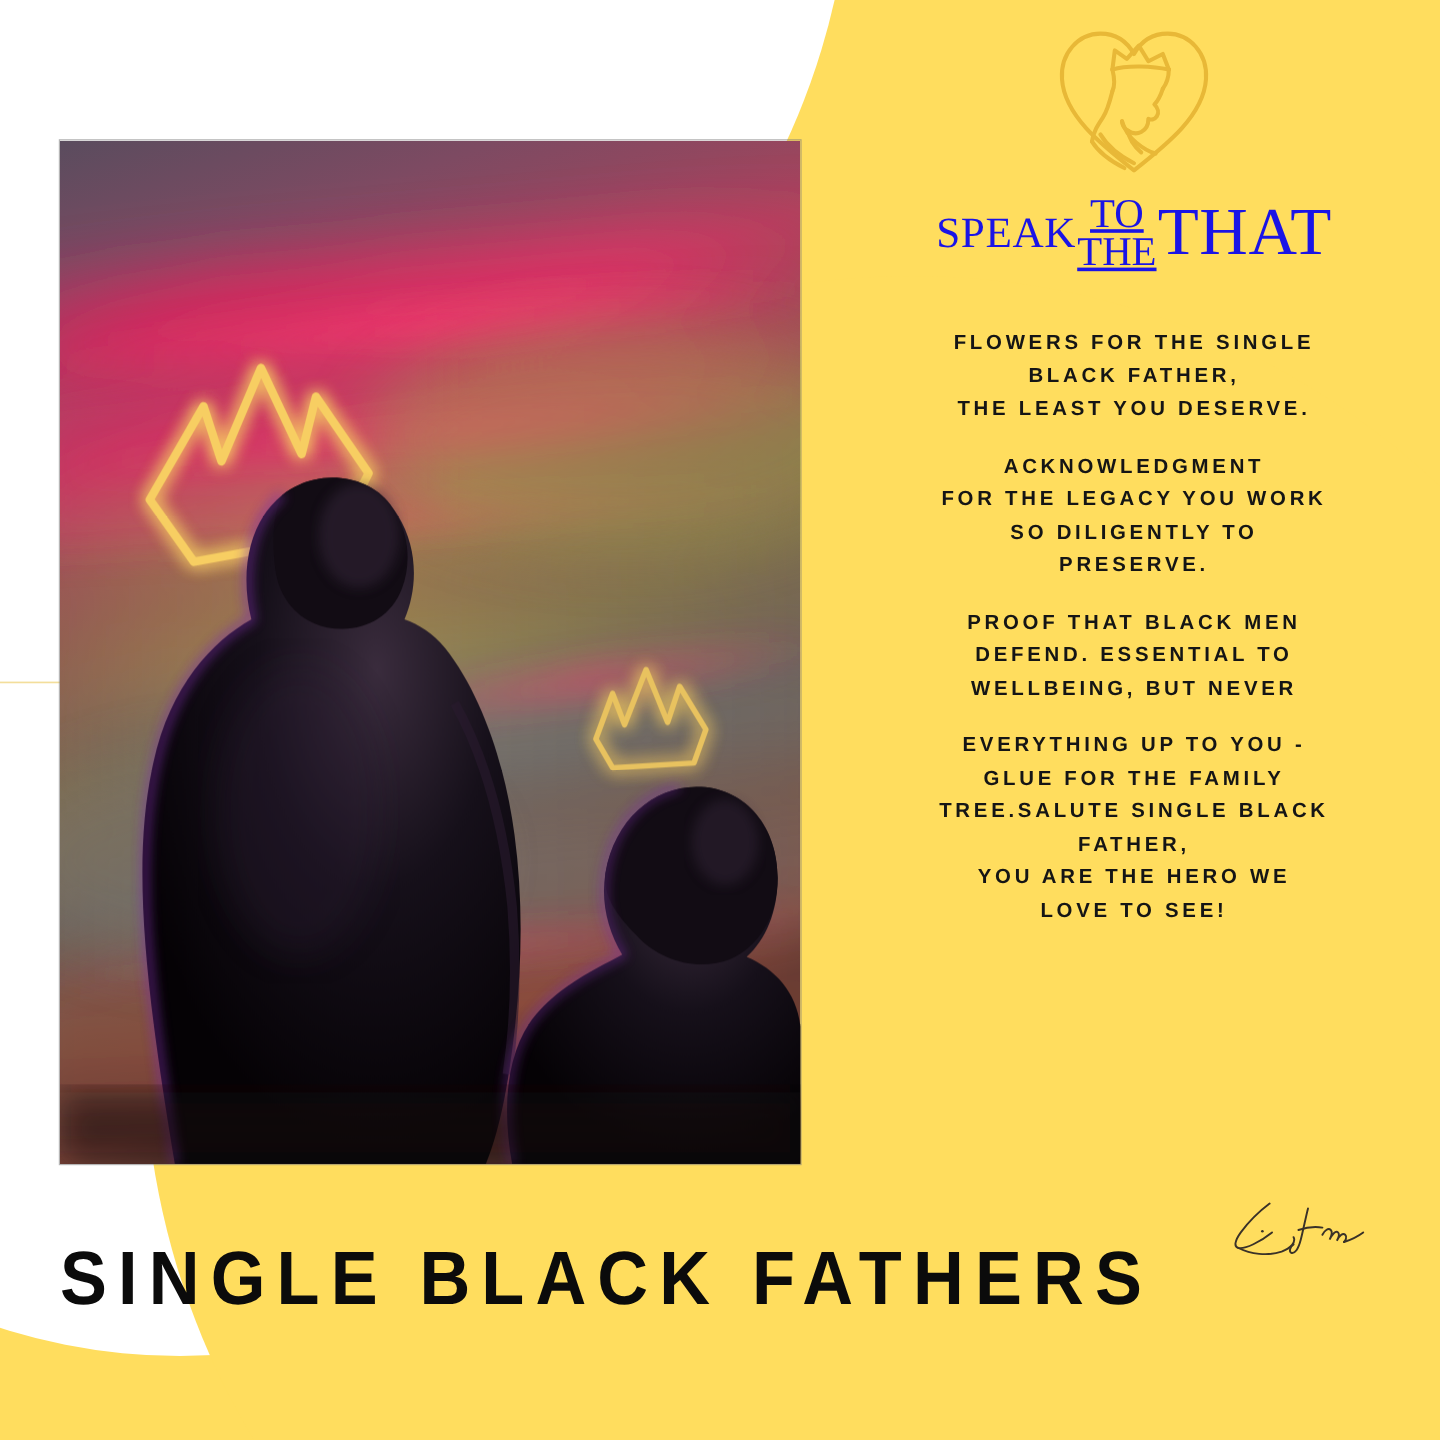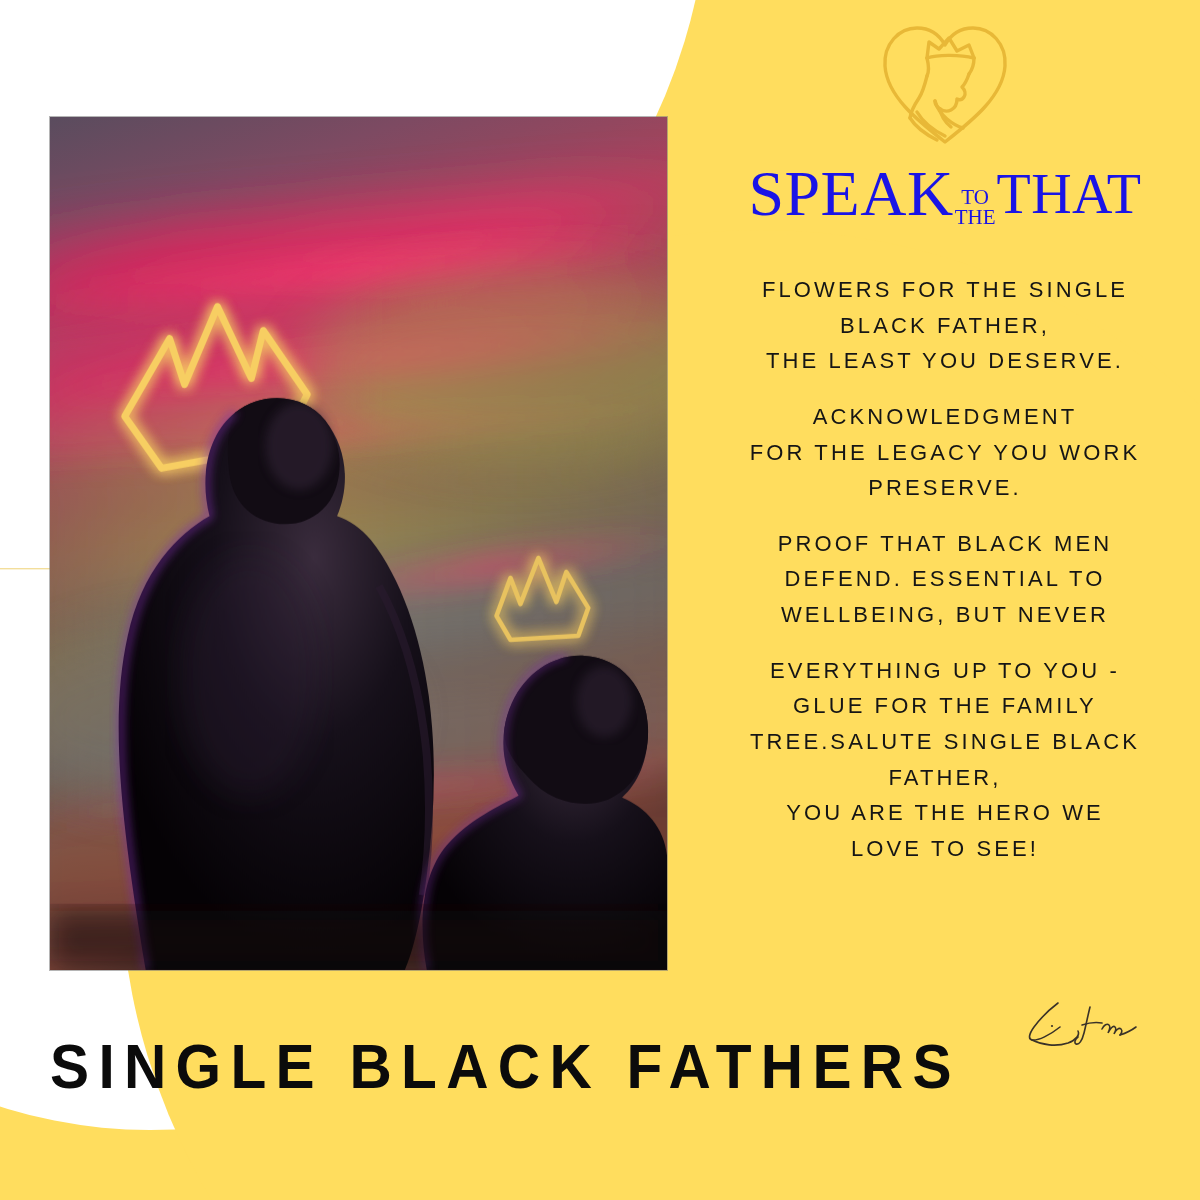--- a/index.html
+++ b/index.html
@@ -42,41 +42,42 @@
   .wordmark{
     margin-top:12px;
     display:flex;
     align-items:center;
     justify-content:center;
     color:#1A14E6;
     font-family:"Liberation Serif", serif;
     line-height:1;
     white-space:nowrap;
   }
-  .wm-speak{ font-size:64px; letter-spacing:.5px;text-align:right; }
+  .wm-speak{ font-size:36px; letter-spacing:.5px;text-align:right; }
   .wm-stack{
     display:inline-flex;
     flex-direction:column;
     align-items:center;
     justify-content:center;
-    font-size:21px;
+    font-size:34px;
     line-height:.94;
     margin:0 1px;
     position:relative;
-    top:14px;
+    top:1px;
+    text-decoration:underline;
   }
   .wm-king{ font-size:56px; letter-spacing:.5px; }
 
   .poem{
     margin-top:46px;
     width:470px;
     text-align:center;
     color:#151515;
-    font-size:22px;
-    font-weight:400;
+    font-size:17px;
+    font-weight:700;
     letter-spacing:3.1px;
     line-height:1.62;
   }
   .stanza{ margin-bottom:20px; }
   .stanza .ln{ display:block; white-space:nowrap; }
 
   .signature{
     position:absolute;
     right:40px; top:995px;
     width:140px; height:62px;
@@ -306,20 +307,21 @@
 
   <div class="poem" id="poem">
       <div class="stanza">
         <span class="ln">FLOWERS FOR THE SINGLE</span>
         <span class="ln">BLACK FATHER,</span>
         <span class="ln">THE LEAST YOU DESERVE.</span>
       </div>
       <div class="stanza">
         <span class="ln">ACKNOWLEDGMENT</span>
         <span class="ln">FOR THE LEGACY YOU WORK</span>
+        <span class="ln">SO DILIGENTLY TO</span>
         <span class="ln">PRESERVE.</span>
       </div>
       <div class="stanza">
         <span class="ln">PROOF THAT BLACK MEN</span>
         <span class="ln">DEFEND. ESSENTIAL TO</span>
         <span class="ln">WELLBEING, BUT NEVER</span>
       </div>
       <div class="stanza">
         <span class="ln">EVERYTHING UP TO YOU -</span>
         <span class="ln">GLUE FOR THE FAMILY</span>

